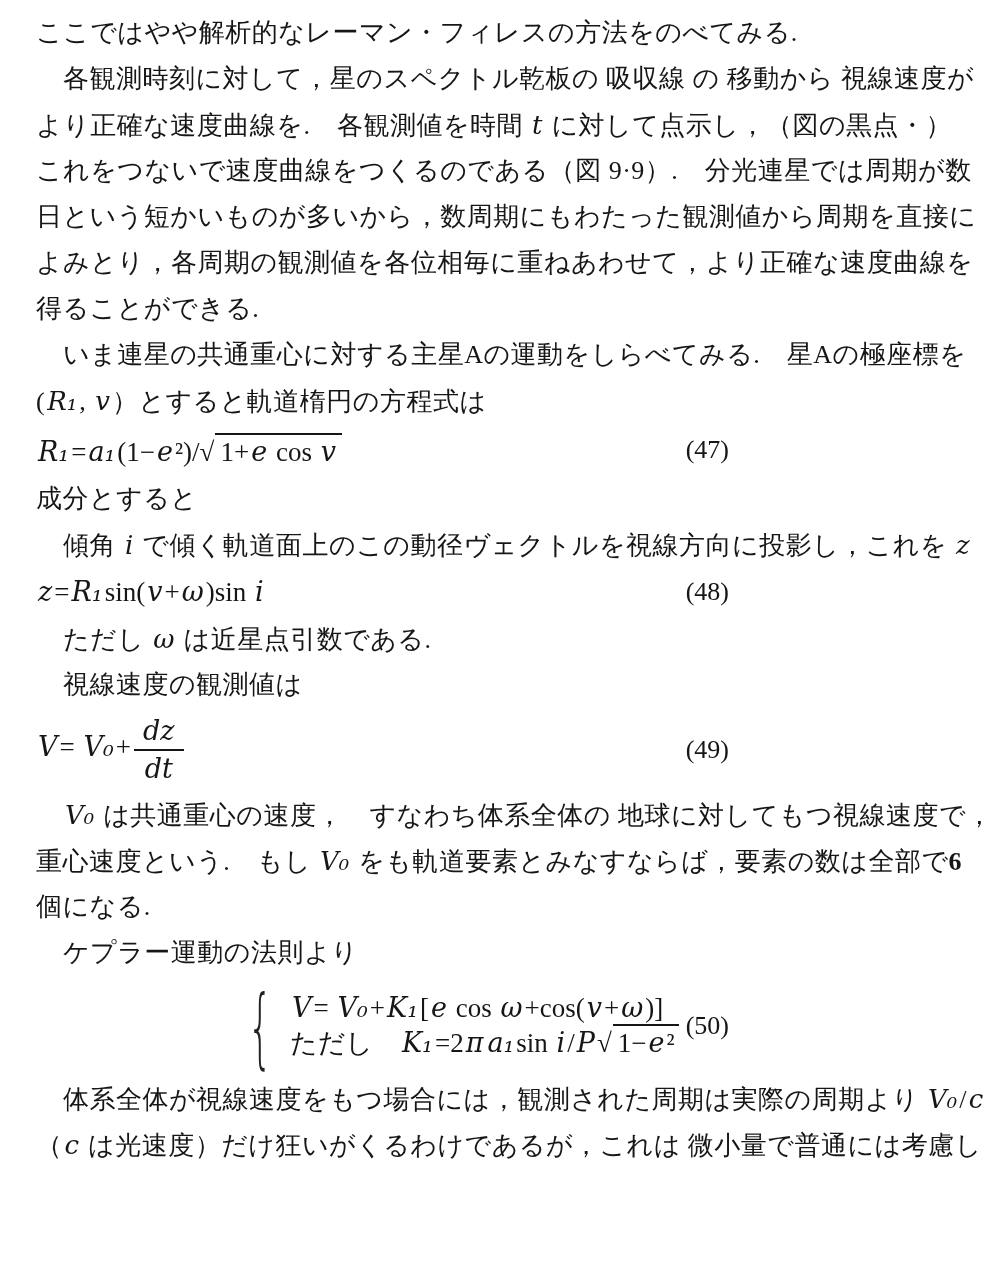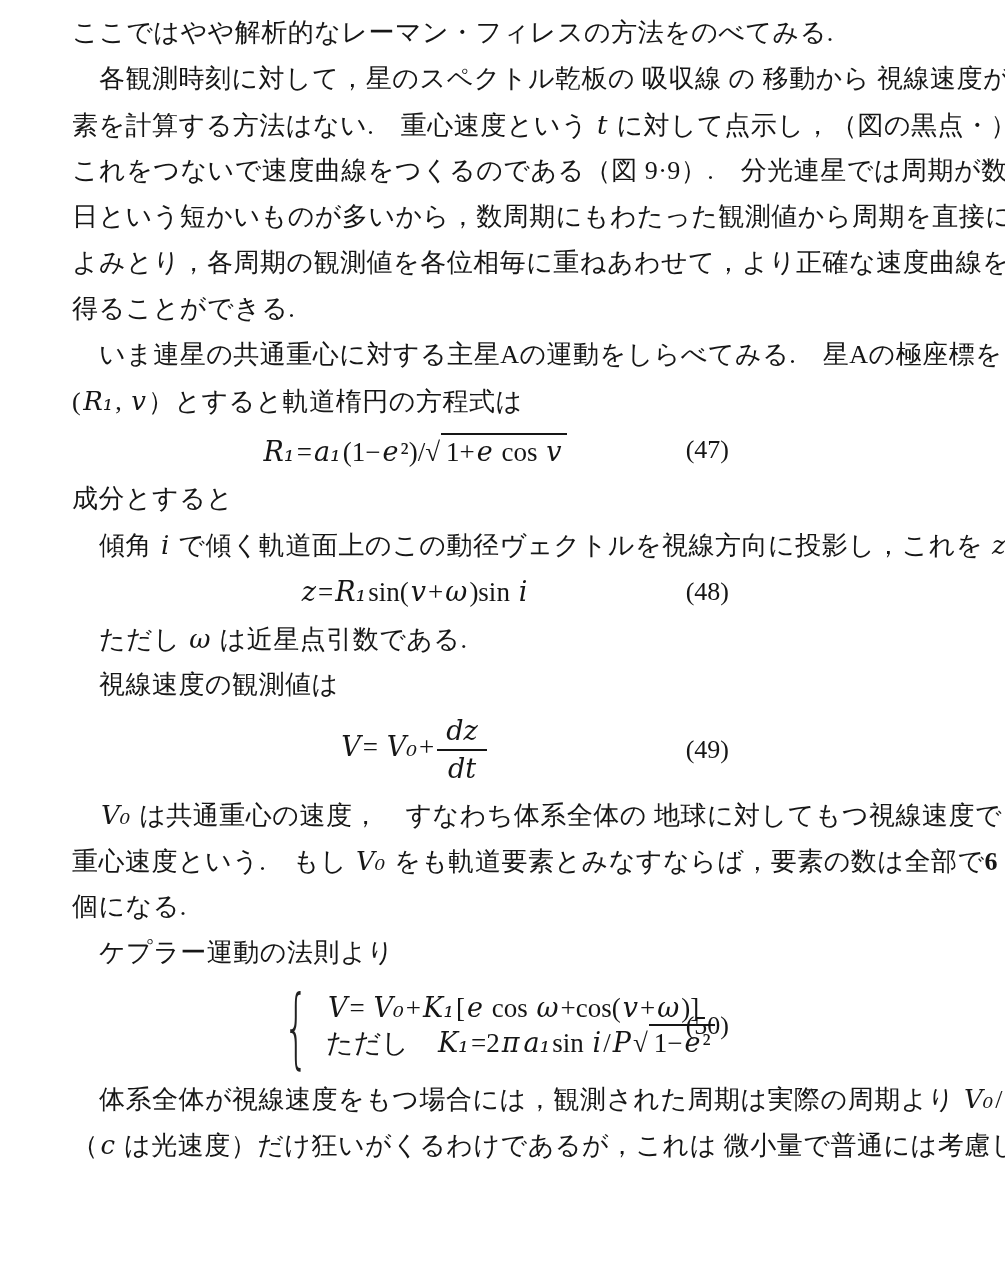--- a/index.html
+++ b/index.html
@@ -6,21 +6,21 @@
   body{
     width:1005px;height:1265px;
     background:#ffffff;
     color:#161616;
     font-family:"Liberation Serif","DejaVu Serif",serif;
     overflow:hidden;
   }
   .page{
     box-sizing:border-box;
     width:817px;height:1265px;
-    padding:10px 60px 0 72px;
+    padding:10px 60px 0 36px;
   }
   
   .tline{
     font-size:26px;
     line-height:46px;
     height:46px;
     white-space:nowrap;
     letter-spacing:0.5px;
   }
   .tline.indent{ padding-left:27px; }
@@ -30,21 +30,21 @@
     font-family:"DejaVu Serif",serif;
     padding:0 2px;
     letter-spacing:0;
   }
   .seg-b{ font-weight:bold; }
   
   .equation{
     position:relative;
     display:flex;
     align-items:center;
-    justify-content:center;
+    justify-content:flex-start;
     font-size:27px;
     letter-spacing:0;
   }
   .eq-body{ white-space:nowrap; }
   .eq-num{
     position:absolute;
     right:28px;
     top:50%;
     transform:translateY(-50%);
     font-size:26px;
@@ -90,21 +90,21 @@
   }
   .frac .den{ display:block; padding:2px 7px 0 7px; }
 </style>
 </head>
 <body>
 
 <div class="page">
   <div id="content">
       <div class="tline"><span class="seg-t">ここではやや解析的なレーマン・フィレスの方法をのべてみる.</span></div>
       <div class="tline indent"><span class="seg-t">各観測時刻に対して，星のスペクトル乾板の 吸収線 の 移動から 視線速度が</span></div>
-      <div class="tline"><span class="seg-t">素を計算する方法はない.　重心速度という </span><span class="seg-m">t</span><span class="seg-t"> に対して点示し，（図の黒点・）</span></div>
+      <div class="tline"><span class="seg-t">より正確な速度曲線を.　各観測値を時間 </span><span class="seg-m">t</span><span class="seg-t"> に対して点示し，（図の黒点・）</span></div>
       <div class="tline"><span class="seg-t">これをつないで速度曲線をつくるのである（図 9·9）.　分光連星では周期が数</span></div>
       <div class="tline"><span class="seg-t">日という短かいものが多いから，数周期にもわたった観測値から周期を直接に</span></div>
       <div class="tline"><span class="seg-t">よみとり，各周期の観測値を各位相毎に重ねあわせて，より正確な速度曲線を</span></div>
       <div class="tline"><span class="seg-t">得ることができる.</span></div>
       <div class="tline indent"><span class="seg-t">いま連星の共通重心に対する主星Aの運動をしらべてみる.　星Aの極座標を</span></div>
       <div class="tline"><span class="seg-t">(</span><span class="seg-m">R₁</span><span class="seg-t">, </span><span class="seg-m">v</span><span class="seg-t">）とすると軌道楕円の方程式は</span></div>
       <div class="equation eq47">
         <span class="eq-body"><span class="seg-m">R₁</span><span class="seg-t">=</span><span class="seg-m">a₁</span><span class="seg-t">(1−</span><span class="seg-m">e</span><span class="seg-t">²)/</span><span class="rad-sign">√</span><span class="radicand"><span class="seg-t">1+</span><span class="seg-m">e</span><span class="seg-t"> cos </span><span class="seg-m">v</span></span></span>
         <span class="eq-num">(47)</span>
       </div>

